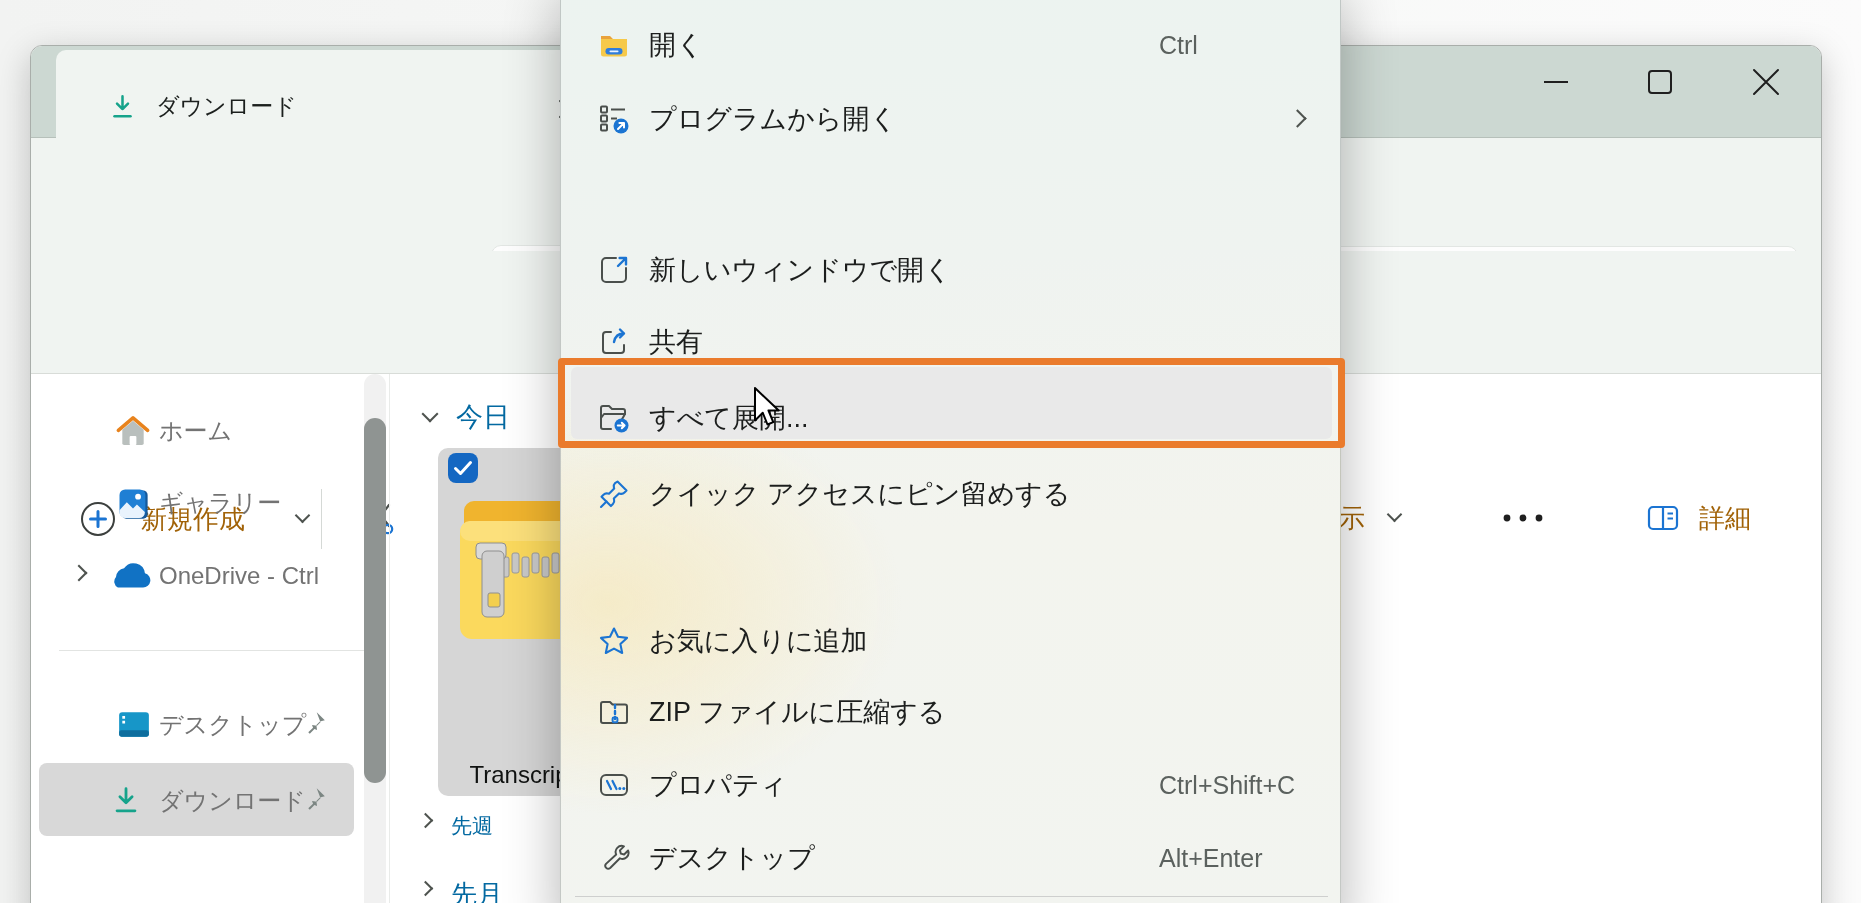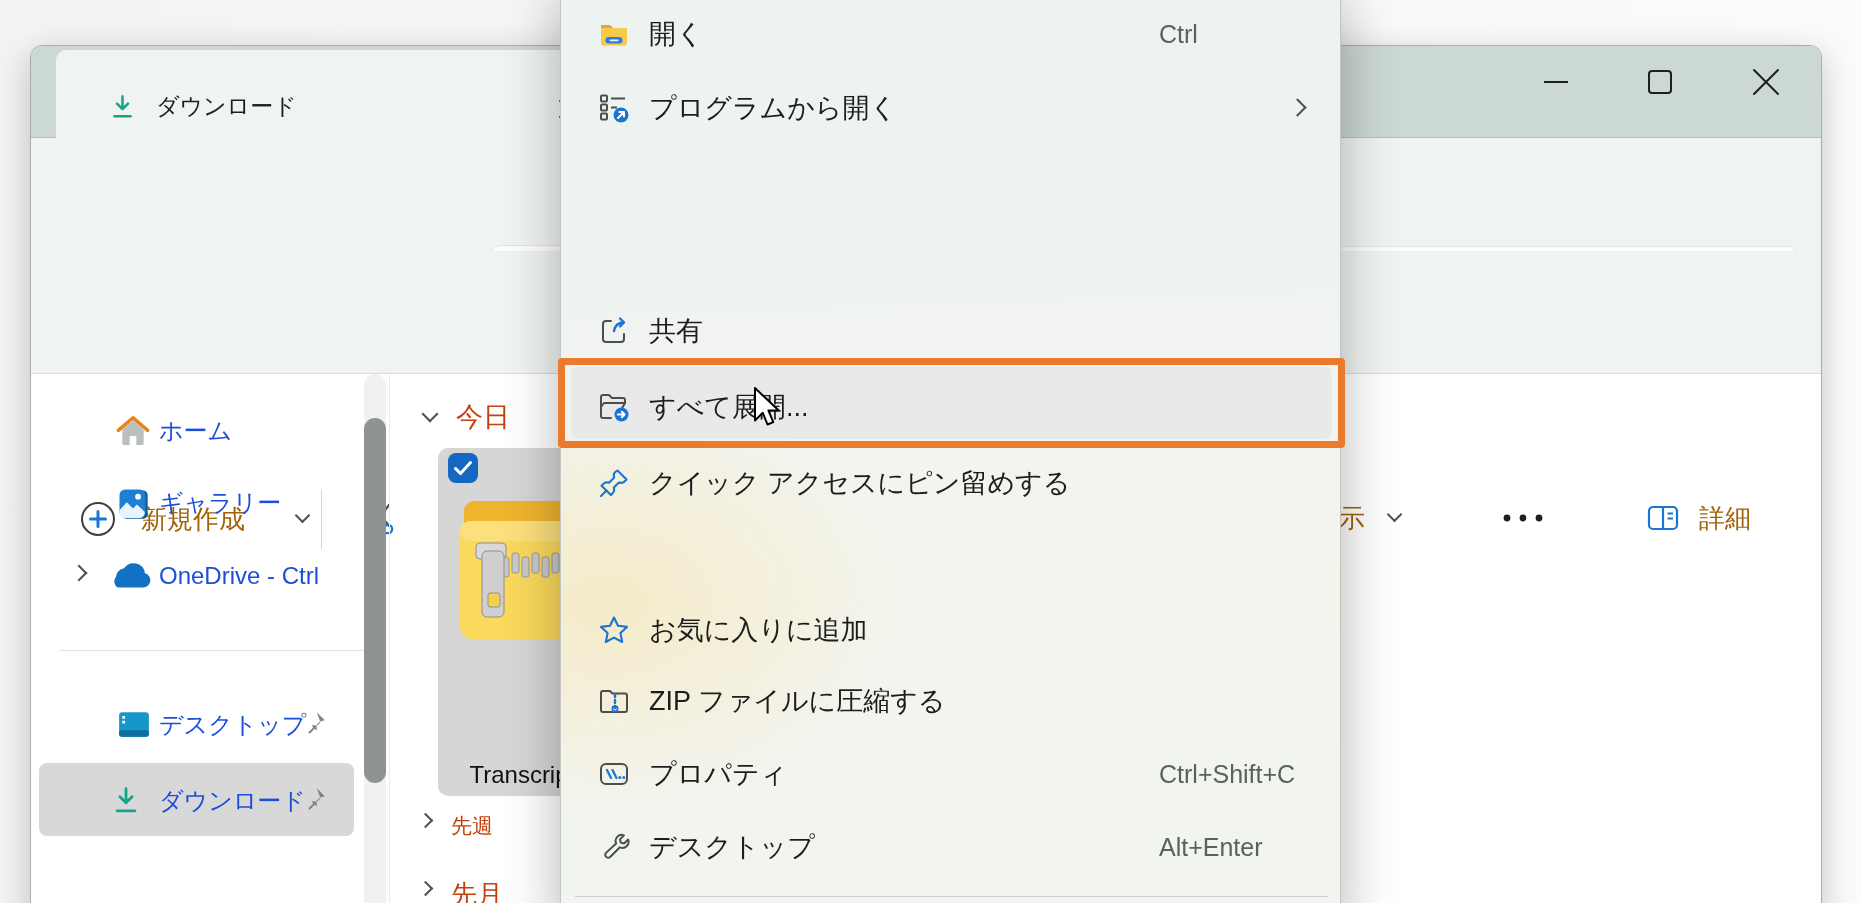--- a/index.html
+++ b/index.html
@@ -25,42 +25,42 @@
   .toolbar2{position:absolute;left:0;top:205px;width:100%;height:123px;background:#f0f4f1;
     border-bottom:1px solid #d8dcd8;}
   .pillbox{position:absolute;background:#fdfdfd;border:1px solid #e2e6e3;border-radius:10px;}
   .tb-label{font-size:26px;color:#a16207;line-height:30px;}
   .chev{display:inline-block;border-right:2.4px solid #4e534f;border-bottom:2.4px solid #4e534f;}
   .chev-down{transform:rotate(45deg);}
   .chev-right{transform:rotate(-45deg);}
   .vdiv{position:absolute;width:1px;background:#d5d9d6;}
 
   
-  .side-label{font-size:24px;color:#1d4ed8;line-height:28px;}
+  .side-label{font-size:24px;color:#737373;line-height:28px;}
   .sel-side{position:absolute;left:8px;top:717px;width:315px;height:73px;background:#d8d8d8;border-radius:8px;}
   .side-divider{position:absolute;left:28px;top:604px;width:317px;height:1px;background:#e2e4e2;}
   .content-vdiv{position:absolute;left:358px;top:328px;width:1px;height:572px;background:#e9ebe9;}
   .scroll-track{position:absolute;left:333px;top:328px;width:22px;height:545px;background:#f1f1f1;border-radius:11px;}
   .scroll-thumb{position:absolute;left:333px;top:372px;width:22px;height:365px;background:#8f9492;border-radius:11px;}
 
   
-  .group-label{font-size:27px;color:#c2410c;line-height:30px;}
+  .group-label{font-size:27px;color:#0369a1;line-height:30px;}
   .tile{position:absolute;left:407px;top:402px;width:175px;height:348px;background:#d6d6d6;border-radius:10px;}
   .checkbox{position:absolute;left:417px;top:407px;width:30px;height:30px;background:#1467c2;border-radius:8px;}
   .file-label{position:absolute;left:400px;top:715px;width:188px;text-align:center;
     font-size:24px;color:#101211;line-height:28px;white-space:nowrap;overflow:hidden;}
 
   
   .menu{position:absolute;left:560px;top:-20px;width:781px;height:945px;z-index:50;
     background:
       radial-gradient(420px 300px at 6% 66%, rgba(247,228,170,.55), rgba(247,228,170,0) 70%),
       linear-gradient(178deg,#ecf3f0 0%,#eff3f0 30%,#f3f4ee 58%,#f2f4f0 100%);
     border:1px solid rgba(120,130,125,.38);border-radius:10px;
     box-shadow:0 18px 55px rgba(0,0,0,.30);}
-  .mi{position:absolute;left:0;width:100%;height:66px;}
+  .mi{position:absolute;left:0;width:100%;height:66px;margin-top:11px;}
   .mi .ic{position:absolute;left:37px;top:17px;width:32px;height:32px;}
   .mi .lbl{position:absolute;left:88px;top:50%;transform:translateY(-50%);
     font-size:27px;color:#1c1e1d;line-height:32px;white-space:nowrap;}
   .mi .sc{position:absolute;left:598px;top:50%;transform:translateY(-50%);
     font-size:25px;color:#5b615e;white-space:nowrap;}
   .mi .sub{position:absolute;left:730px;top:26px;width:13px;height:13px;}
   .hl-frame{position:absolute;left:-3px;top:377px;width:787px;height:90px;
     border:7px solid #ea7b2c;border-radius:4px;}
   .hl-fill{position:absolute;left:10px;top:386px;width:761px;height:72px;background:#e9e9e9;border-radius:6px;}
   .menu-div{position:absolute;left:14px;top:915px;width:753px;height:1px;background:#cecfce;}
@@ -302,20 +302,27 @@
           <rect x="3" y="21.5" width="6" height="6" rx="1"></rect>
         </g>
         <circle cx="23" cy="23" r="7.5" fill="#1b74d2"></circle>
         <path d="M20 26l6-6m0 0h-4.6M26 20v4.6" stroke="#fff" stroke-width="2" stroke-linecap="round" stroke-linejoin="round"></path>
       </svg>
       <div class="lbl">プログラムから開く</div>
       <span class="sub chev chev-right"></span>
     </div>
 
 
+    <div class="mi" style="top:245px">
+      <svg class="ic" viewBox="0 0 32 32" fill="none">
+        <path d="M28 14v10a4 4 0 0 1-4 4H8a4 4 0 0 1-4-4V8a4 4 0 0 1 4-4h10" stroke="#4a4f4c" stroke-width="2" stroke-linecap="round"></path>
+        <path d="M20 12l8-8m0 0h-6.4M28 4v6.4" stroke="#1b74d2" stroke-width="2.4" stroke-linecap="round" stroke-linejoin="round"></path>
+      </svg>
+      <div class="lbl">新しいウィンドウで開く</div>
+    </div>
 
     <div class="mi" style="top:317px">
       <svg class="ic" viewBox="0 0 32 32" fill="none">
         <path d="M13 6H8a3 3 0 0 0-3 3v15a3 3 0 0 0 3 3h15a3 3 0 0 0 3-3v-5" stroke="#4a4f4c" stroke-width="2" stroke-linecap="round"></path>
         <path d="M16 16c1-5.5 4.5-8.5 10-8.5m0 0l-4-4m4 4l-4 4" stroke="#1b74d2" stroke-width="2.4" stroke-linecap="round" stroke-linejoin="round"></path>
       </svg>
       <div class="lbl">共有</div>
     </div>
 
     <div class="hl-fill"></div>

